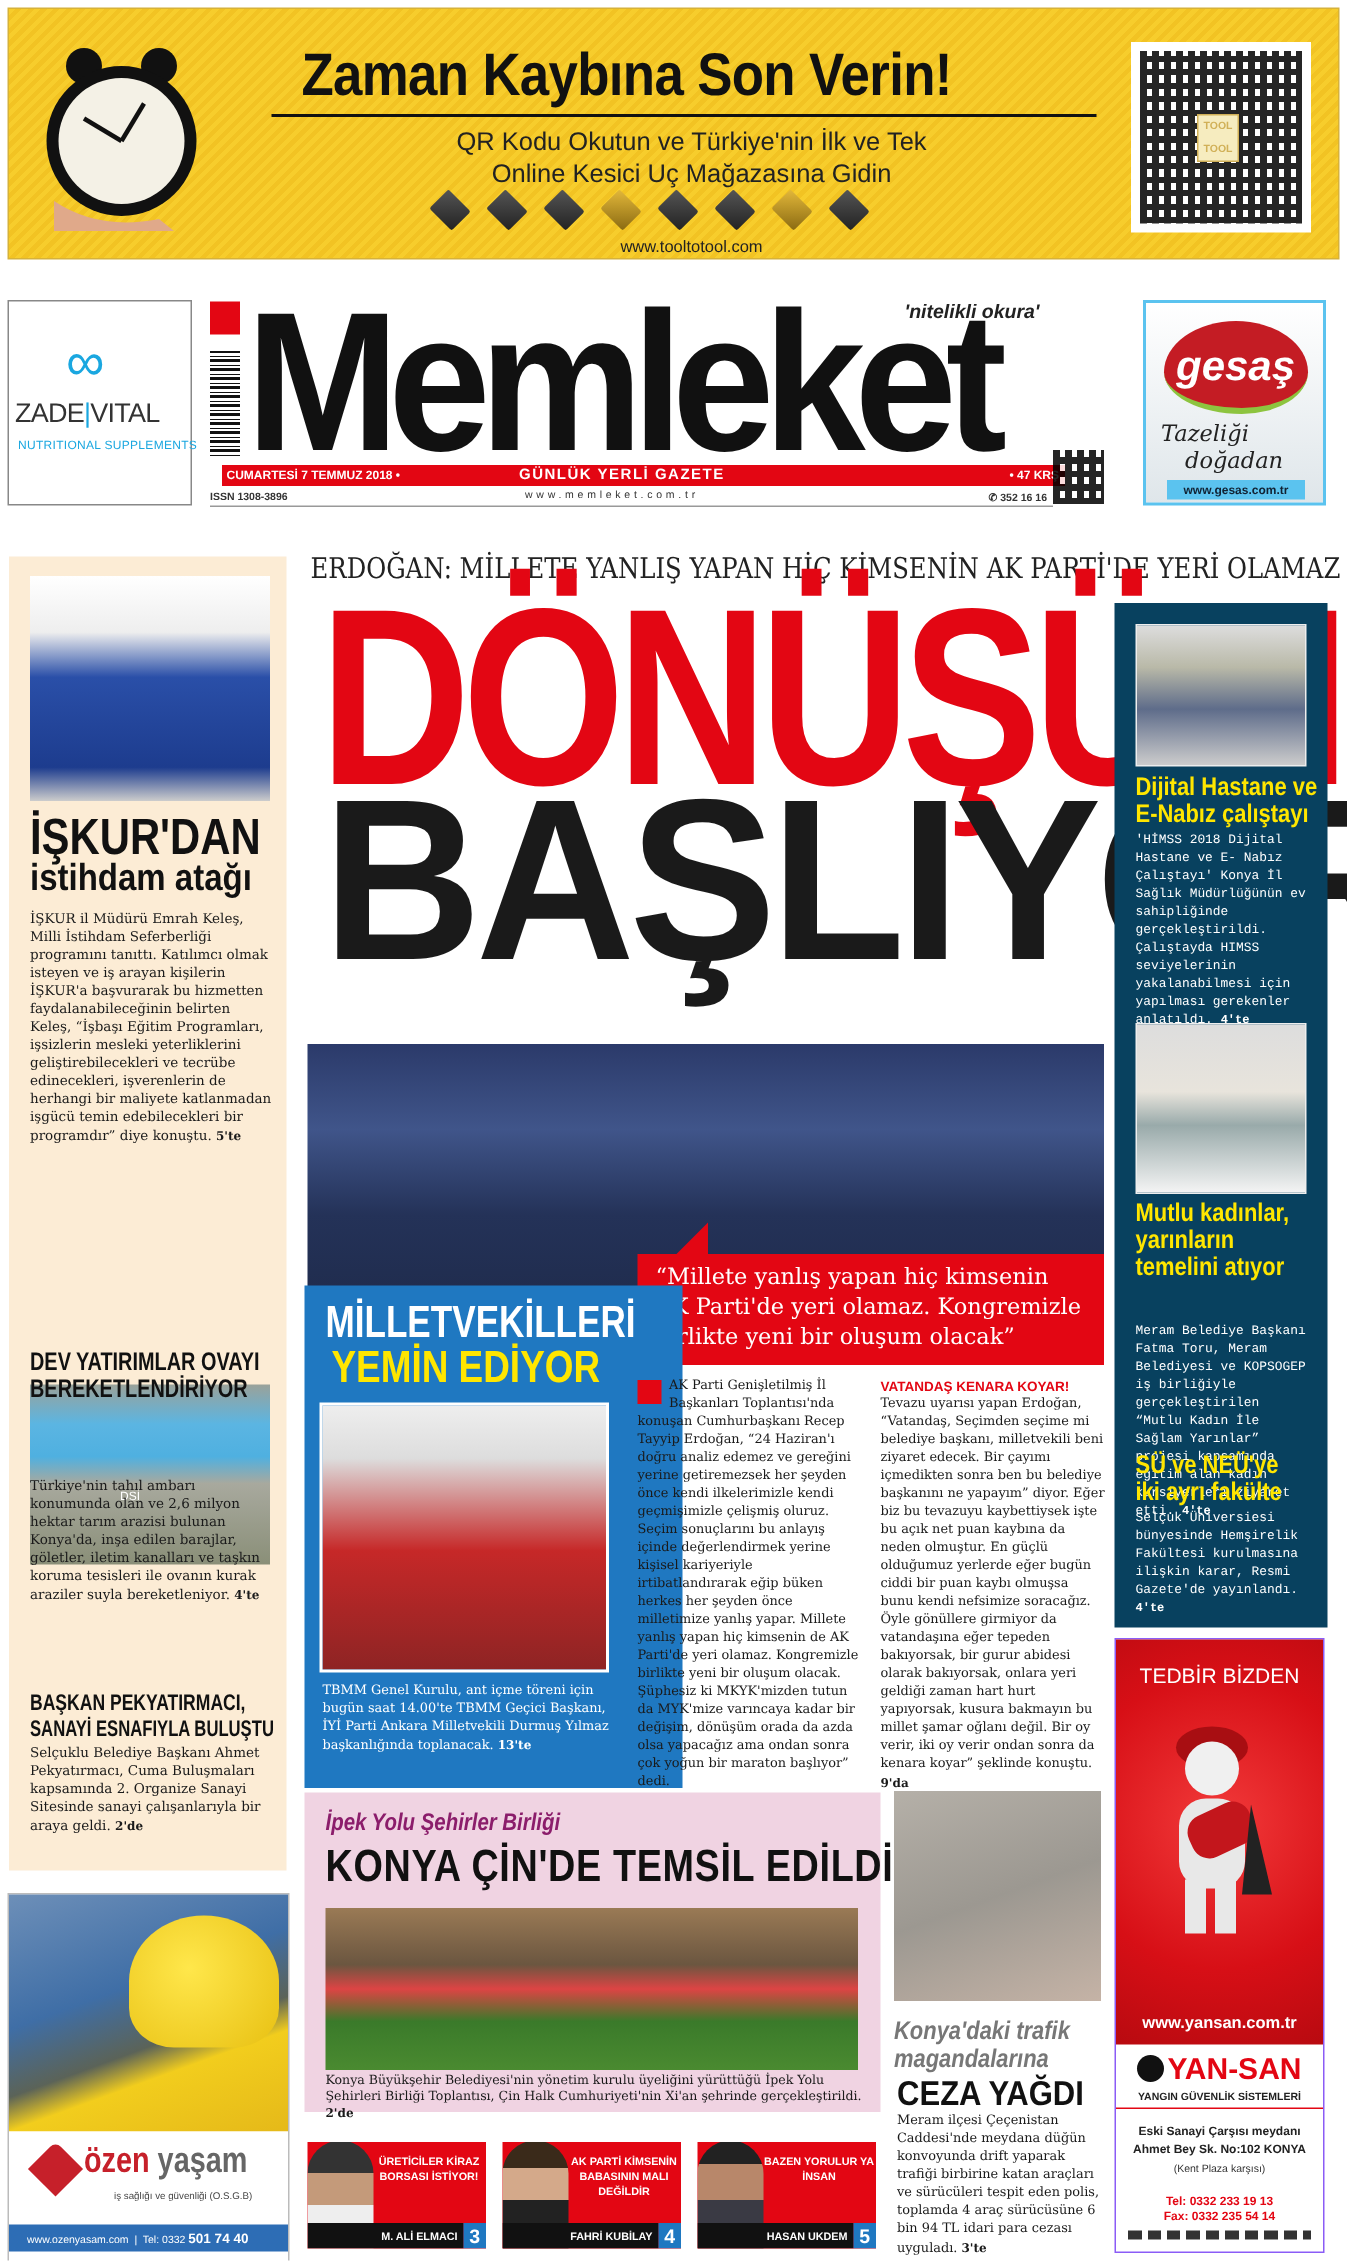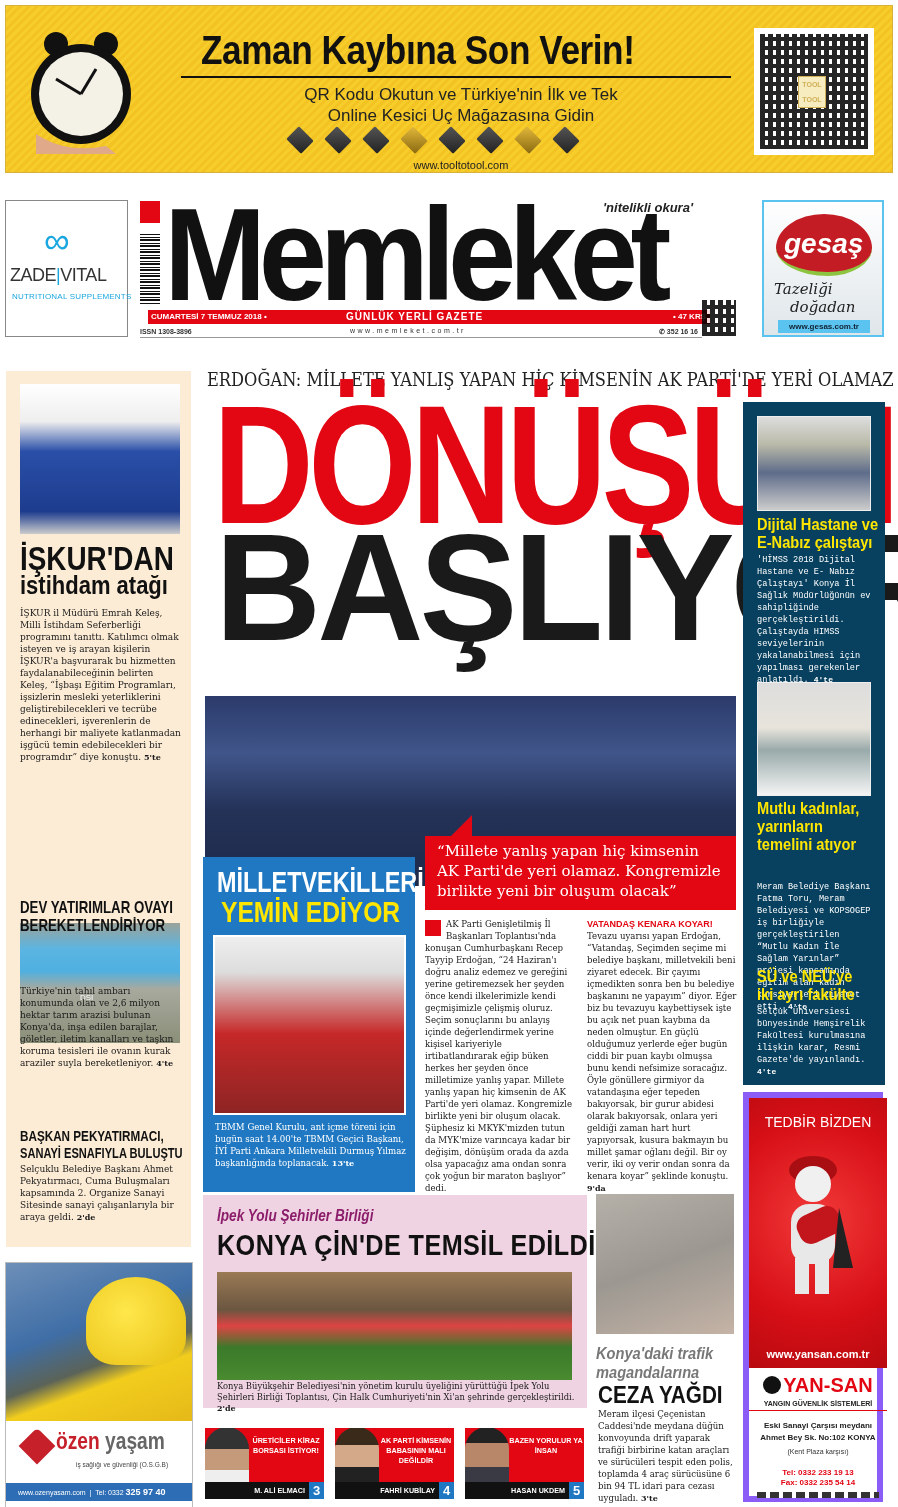--- a/index.html
+++ b/index.html
@@ -61,35 +61,35 @@
   .head-lc{font-weight:bold;color:#111;white-space:nowrap;transform-origin:left top;display:inline-block;}
   .body-s{font-family:"DejaVu Serif",serif;font-size:9px;line-height:12px;color:#1a1a1a;}
   .ref{font-weight:bold;font-size:8px;}
   
   #kicker{left:207px;top:368px;font-size:19px;font-family:"DejaVu Serif",serif;color:#222;white-space:nowrap;transform:scaleX(0.855);transform-origin:left top;}
   #hl1{left:213px;top:375px;font-size:150px;font-weight:bold;color:#e30613;white-space:nowrap;transform:scale(0.93,1.12);transform-origin:left top;letter-spacing:-6px;line-height:160px;}
   #hl2{left:215px;top:505px;font-size:150px;font-weight:bold;color:#1a1a1a;white-space:nowrap;transform:scale(0.98,1.02);transform-origin:left top;letter-spacing:-4px;line-height:160px;}
   #main-photo{left:205px;top:660px;width:531px;height:190px;}
   #quote{left:425px;top:836px;width:311px;height:74px;background:#e30613;color:#fff;font-family:"DejaVu Serif",serif;font-size:15px;line-height:20px;padding:5px 12px;}
   #quote-tri{left:450px;top:815px;width:0;height:0;border-left:22px solid transparent;border-right:0 solid transparent;border-bottom:22px solid #e30613;}
-  #mv-box{left:203px;top:857px;width:212px;height:335px;background:#1f78c1;}
+  #mv-box{left:203px;top:857px;width:252px;height:335px;background:#1f78c1;}
   #mv-box .t1{position:absolute;left:14px;top:8px;font-size:30px;font-weight:bold;color:#fff;transform:scaleX(0.78);transform-origin:left top;white-space:nowrap;}
   #mv-box .t2{position:absolute;left:18px;top:38px;font-size:30px;font-weight:bold;color:#ffe600;transform:scaleX(0.82);transform-origin:left top;white-space:nowrap;}
   #mv-box .ph{position:absolute;left:10px;top:78px;width:193px;height:180px;border:2px solid #fff;}
   #mv-box .txt{position:absolute;left:12px;top:264px;width:195px;font-family:"DejaVu Serif",serif;font-size:8.6px;line-height:12px;color:#fff;}
   #story{left:425px;top:918px;width:312px;height:270px;}
   #story .col{position:absolute;top:0;width:150px;font-family:"DejaVu Serif",serif;font-size:8.6px;line-height:12px;color:#1a1a1a;}
   #story .drop{float:left;width:16px;height:16px;background:#e30613;margin:2px 5px 0 0;}
   #story .sub{color:#e30613;font-weight:bold;font-family:"Liberation Sans",sans-serif;font-size:9px;}
   
   #right-col{left:743px;top:402px;width:142px;height:683px;background:#08415f;}
   #right-col .ph{position:absolute;left:14px;width:114px;border:1px solid #eee;}
   #right-col .h{position:absolute;left:14px;font-size:17px;font-weight:bold;color:#ffe600;line-height:18px;transform:scaleX(0.86);transform-origin:left top;white-space:nowrap;}
   #right-col .b{position:absolute;left:14px;width:118px;font-family:Liberation Mono, monospace;font-size:8.6px;line-height:12px;color:#fff;}
-  #yansan{left:743px;top:1092px;width:140px;height:410px;border:6px solid #8b5cf6;background:#fff;}
+  #yansan{left:743px;top:1092px;width:140px;height:410px;border:1px solid #8b5cf6;background:#fff;}
   #yansan .top{position:absolute;left:0;top:0;width:138px;height:270px;background:radial-gradient(circle at 50% 45%,#f23a3a 0%,#d70f16 60%,#b80a10 100%);}
   #yansan .tb{position:absolute;left:0;top:16px;width:138px;text-align:center;color:#fff;font-size:14px;}
   #yansan .fig{position:absolute;left:34px;top:50px;width:72px;height:150px;}
   #yansan .url{position:absolute;left:0;top:250px;width:138px;text-align:center;color:#fff;font-weight:bold;font-size:11px;}
   #yansan .brand{position:absolute;left:0;top:276px;width:138px;text-align:center;color:#e30613;font-weight:bold;font-size:20px;}
   #yansan .logo{display:inline-block;width:18px;height:18px;border-radius:50%;background:#111;vertical-align:-2px;margin-right:2px;}
   #yansan .sys{position:absolute;left:0;top:302px;width:138px;text-align:center;font-size:7px;font-weight:bold;color:#222;border-bottom:1px solid #e30613;padding-bottom:3px;}
   #yansan .addr{position:absolute;left:0;top:322px;width:138px;text-align:center;font-size:8px;font-weight:bold;color:#222;line-height:12px;}
   #yansan .kent{position:absolute;left:0;top:350px;width:138px;text-align:center;font-size:7px;color:#333;}
   #yansan .tel{position:absolute;left:0;top:370px;width:138px;text-align:center;font-size:8px;font-weight:bold;color:#e30613;line-height:10px;}
@@ -320,15 +320,15 @@
   <div class="ph photo ph-hero">
       <div class="helmet"></div>
     </div>
   <div class="logo-area">
     <div class="heart"></div>
     <div class="name"><span style="color:#c6202a;">özen</span> <span>yaşam</span></div>
     <div class="sub">iş sağlığı ve güvenliği (O.S.G.B)</div>
   </div>
   <div class="bar">
     <span>www.ozenyasam.com</span>
-    &nbsp;|&nbsp; <span>Tel: 0332</span> <b>325 97 40</b>
+    &nbsp;|&nbsp; <span>Tel: 0332</span> <b>501 74 40</b>
   </div>
 </div>
 
 </body></html>

